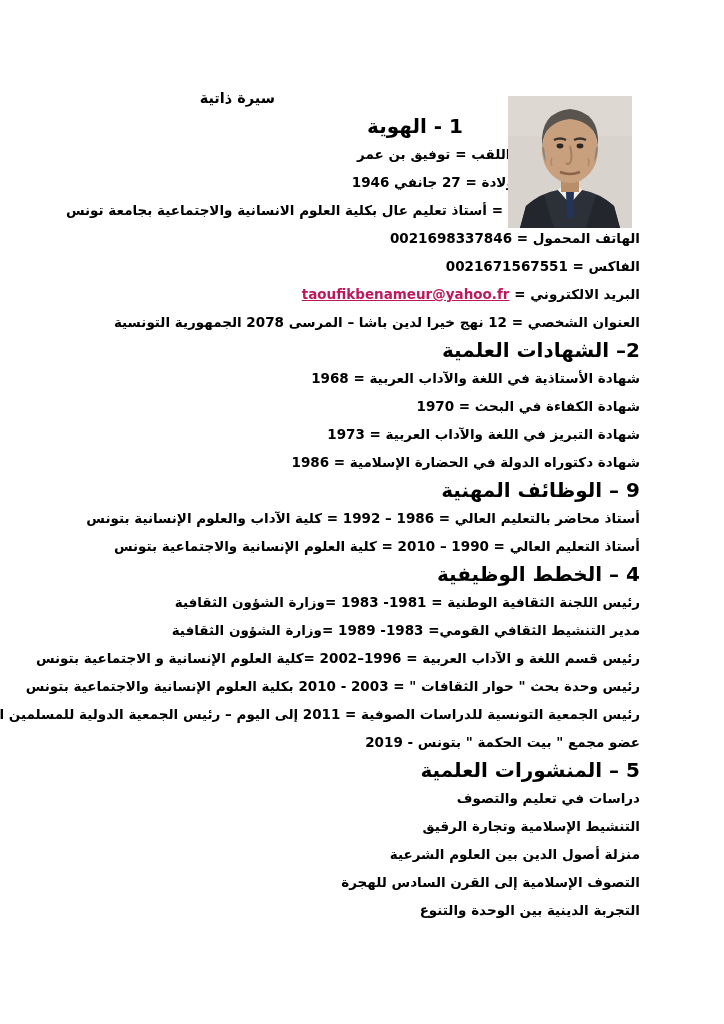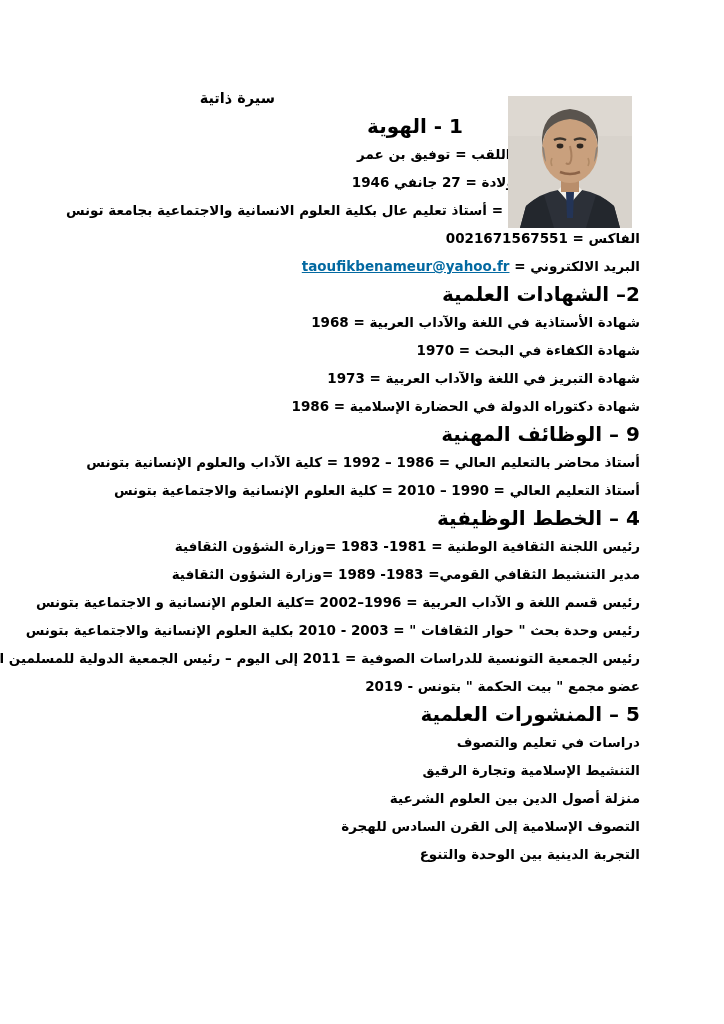--- a/index.html
+++ b/index.html
@@ -32,21 +32,21 @@
     font-size: 14.5px;
     line-height: 28px;
     white-space: nowrap;
     text-align: right;
     margin-left: 0;
     margin-right: 365px;
   }
   .h1-indent { margin-right: 177px; }
   .beside-photo { margin-right: 78px; }
   .email-link {
-    color: #0369a1;
+    color: #be185d;
     font-weight: 700;
     direction: ltr;
     unicode-bidi: embed;
   }
   .photo-frame {
     position: absolute;
     top: 96px;
     right: 92px;
     width: 124px;
     height: 132px;
@@ -82,22 +82,24 @@
       <path d="M80 62 Q82 66 80 70" stroke="#b08a66" stroke-width="1.5" fill="none"></path>
     </svg>
   </div>
 
   <div class="doc-title">سيرة ذاتية</div>
 
   <div class="heading h1-indent">1 - الهوية</div>
   <div class="line beside-photo">الاسم واللقب = توفيق بن عمر</div>
   <div class="line beside-photo">تاريخ الولادة = 27 جانفي 1946</div>
   <div class="line beside-photo">الوظيفة = أستاذ تعليم عال بكلية العلوم الانسانية والاجتماعية بجامعة تونس</div>
+  <div class="line">الهاتف المحمول = 0021698337846</div>
   <div class="line">الفاكس = 0021671567551</div>
   <div class="line"><span>البريد الالكتروني = </span><a class="email-link" href="#">taoufikbenameur@yahoo.fr</a></div>
+  <div class="line">العنوان الشخصي = 12 نهج خيرا لدين باشا – المرسى 2078 الجمهورية التونسية</div>
 
   <div class="heading">2– الشهادات العلمية</div>
   <div class="line">شهادة الأستاذية في اللغة والآداب العربية = 1968</div>
   <div class="line">شهادة الكفاءة في البحث = 1970</div>
   <div class="line">شهادة التبريز في اللغة والآداب العربية = 1973</div>
   <div class="line">شهادة دكتوراه الدولة في الحضارة الإسلامية = 1986</div>
 
   <div class="heading">9 – الوظائف المهنية</div>
   <div class="line">أستاذ محاضر بالتعليم العالي = 1986 – 1992 = كلية الآداب والعلوم الإنسانية بتونس</div>
   <div class="line">أستاذ التعليم العالي = 1990 – 2010 = كلية العلوم الإنسانية والاجتماعية بتونس</div>

